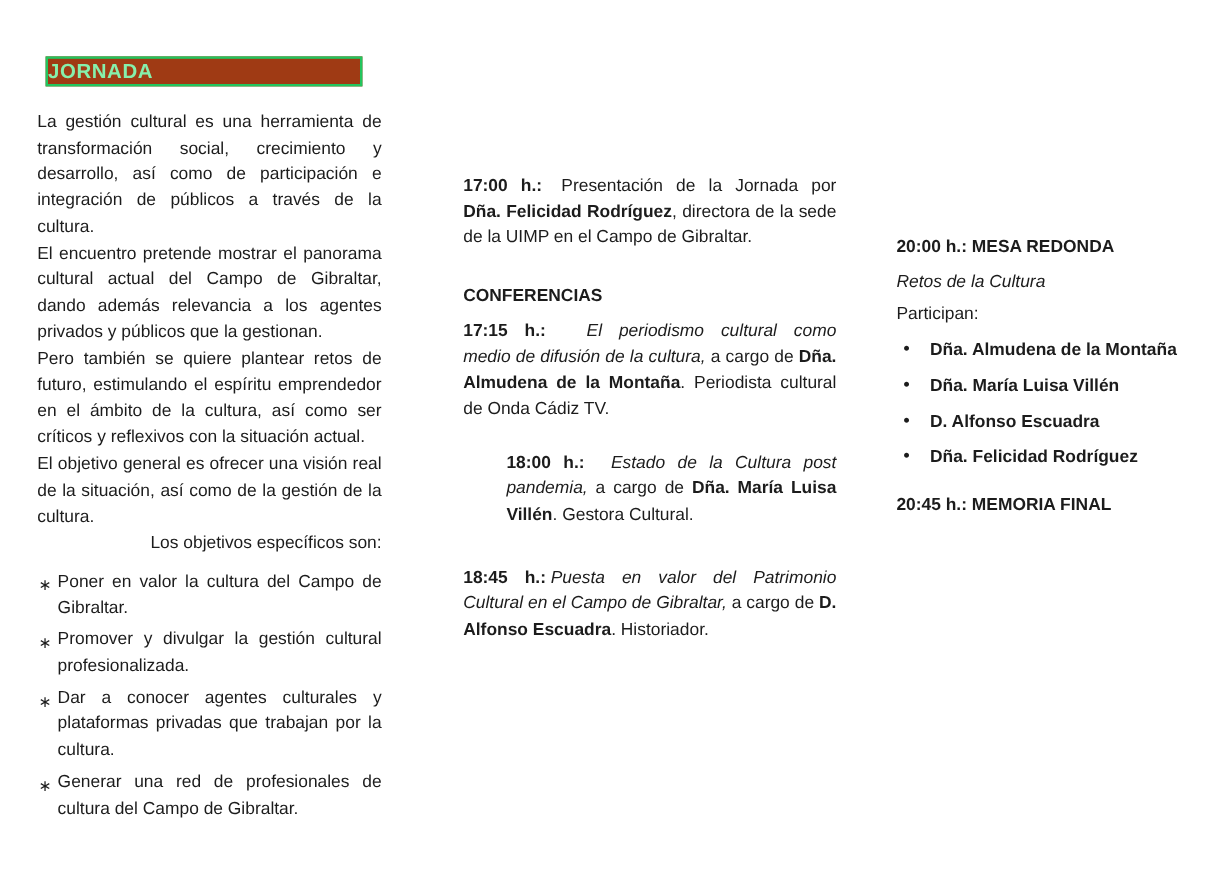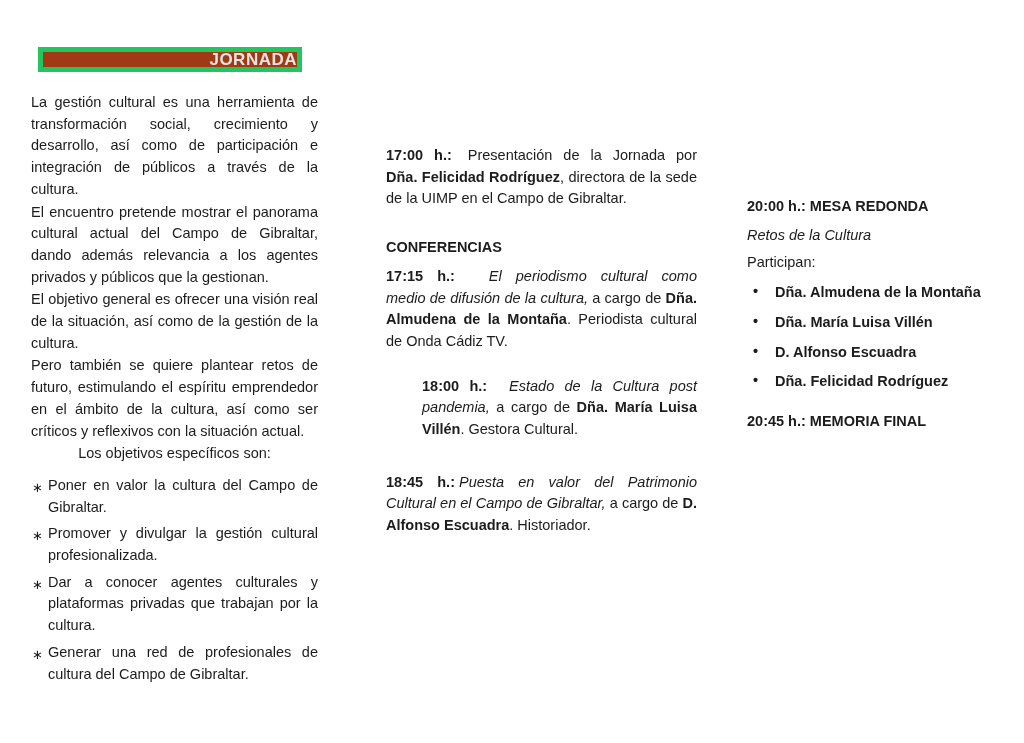--- a/index.html
+++ b/index.html
@@ -11,26 +11,26 @@
   }
   .page{
     position:relative;width:1024px;height:743px;background:#ffffff;overflow:hidden;
   }
   .col{position:absolute;font-size:14.5px;line-height:21.7px;}
   
   .col-left{left:31px;top:47px;width:287px;}
   .banner{
     box-sizing:border-box;
     width:264px;height:25px;margin-left:7px;margin-bottom:20px;
-    background:#9F3A14;border:5px solid #22c55e;
-    color:#e5e5e5;font-weight:bold;font-size:17px;letter-spacing:0.5px;
-    display:flex;align-items:center;justify-content:flex-end;
+    background:#9F3A14;border:2px solid #22c55e;
+    color:#86efac;font-weight:bold;font-size:17px;letter-spacing:0.5px;
+    display:flex;align-items:center;justify-content:flex-start;
   }
   .col-left p{margin:0 0 1px 0;text-align:justify;}
-  .col-left p.no-just{text-align:center;}
+  .col-left p.no-just{text-align:right;}
   .obj-list{margin-top:10px;}
   .obj-item{position:relative;padding-left:17px;margin-bottom:5px;text-align:justify;}
   .star{position:absolute;left:1px;top:2px;font-size:13px;color:#1c1c1c;}
   
   .col-mid{left:386px;top:145px;width:311px;}
   .event{margin:0;text-align:justify;}
   .ev-opening{margin-bottom:27px;}
   .conf-heading{margin:0 0 7px 0;font-weight:bold;}
   .ev-1{margin-bottom:23px;}
   .ev-2{margin-bottom:31px;margin-left:36px;}
@@ -55,22 +55,22 @@
 <body>
 
 <div class="page">
 
   <section class="col col-left">
     <div class="banner">
       <span>JORNADA</span>
     </div>
     <p>La gestión cultural es una herramienta de transformación social, crecimiento y desarrollo, así como de participación e integración de públicos a través de la cultura.</p>
     <p>El encuentro pretende mostrar el panorama cultural actual del Campo de Gibraltar, dando además relevancia a los agentes privados y públicos que la gestionan.</p>
+    <p>Pero también se quiere plantear retos de futuro, estimulando el espíritu emprendedor en el ámbito de la cultura, así como ser críticos y reflexivos con la situación actual.</p>
     <p>El objetivo general es ofrecer una visión real de la situación, así como de la gestión de la cultura.</p>
-    <p>Pero también se quiere plantear retos de futuro, estimulando el espíritu emprendedor en el ámbito de la cultura, así como ser críticos y reflexivos con la situación actual.</p>
     <p class="no-just">Los objetivos específicos son:</p>
     <div class="obj-list">
       <div class="obj-item"><span class="star">∗</span><span>Poner en valor la cultura del Campo de Gibraltar.</span></div>
       <div class="obj-item"><span class="star">∗</span><span>Promover y divulgar la gestión cultural profesionalizada.</span></div>
       <div class="obj-item"><span class="star">∗</span><span>Dar a conocer agentes culturales y plataformas privadas que trabajan por la cultura.</span></div>
       <div class="obj-item"><span class="star">∗</span><span>Generar una red de profesionales de cultura del Campo de Gibraltar.</span></div>
     </div>
   </section>
 
   <section class="col col-mid">

